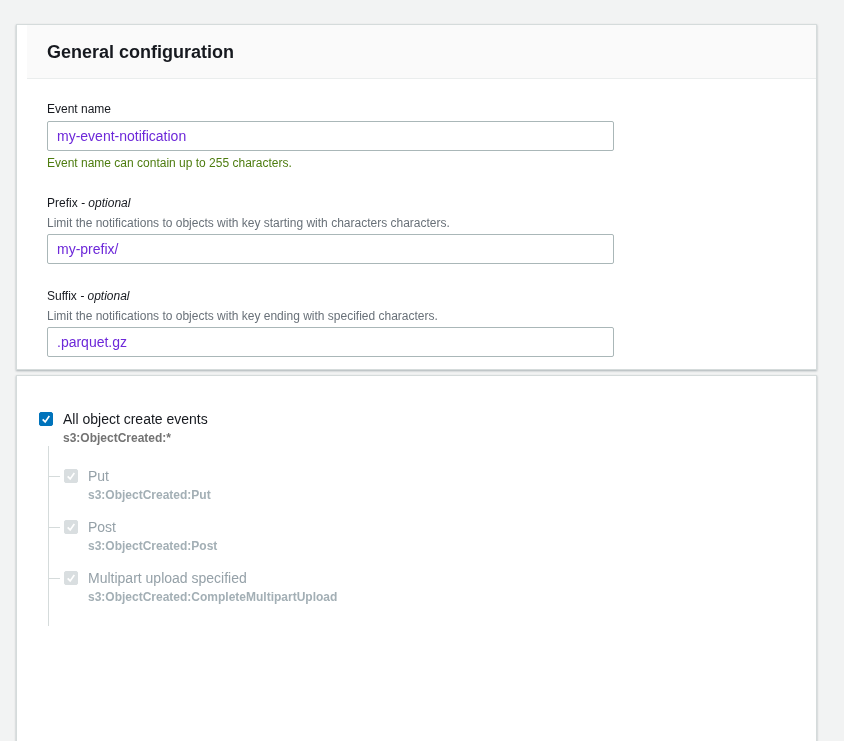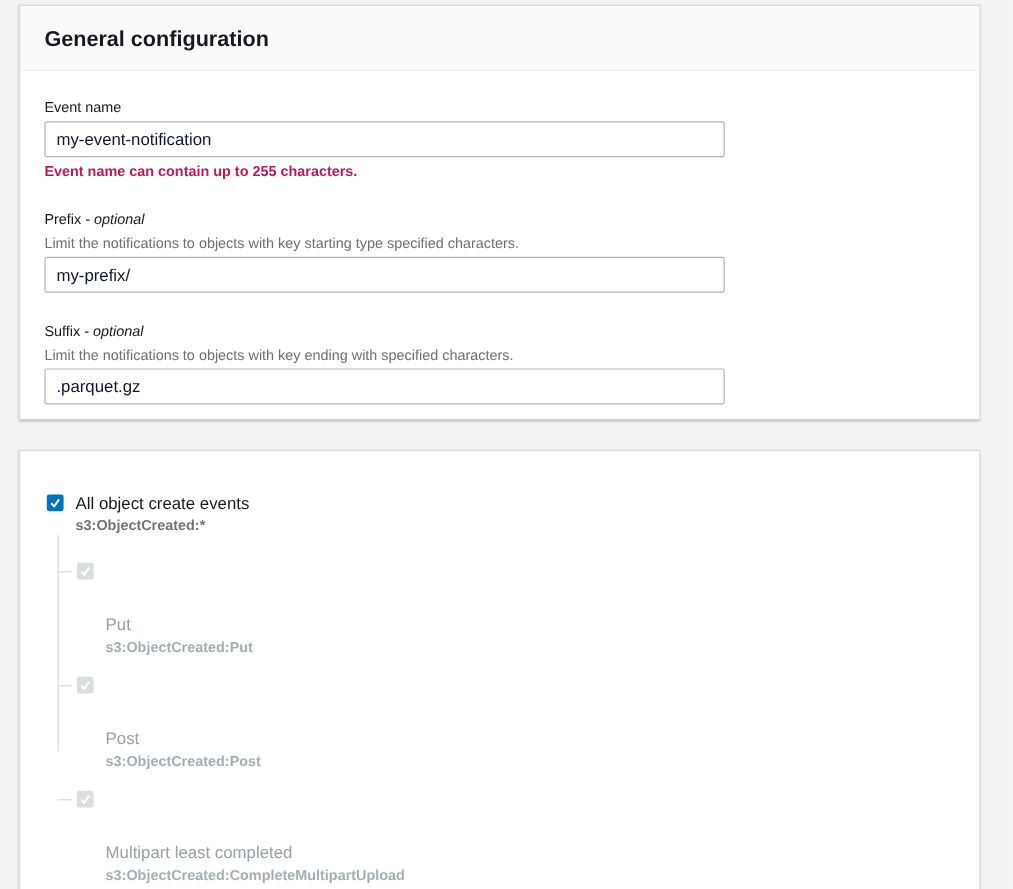--- a/index.html
+++ b/index.html
@@ -11,21 +11,21 @@
   }
   .card {
     position: absolute;
     left: 16px;
     width: 801px;
     background: #ffffff;
     border: 1px solid #d5dbdb;
     border-radius: 0;
     box-shadow: 0 1px 2px rgba(0,28,36,0.3);
   }
-  .card-1 { top: 4px; height: 346px; }
+  .card-1 { top: 24px; height: 346px; padding-left: 10px; }
   .card-2 { top: 375px; height: 440px; }
   .card-header {
     background: #fafafa;
     border-bottom: 1px solid #eaeded;
     padding: 15px 20px 14px 20px;
   }
   .card-1 .card-header { height: 54px; }
   .card-2 .card-header { padding: 22px 20px 17px 20px; }
   .card-title {
     font-size: 18px;
@@ -63,35 +63,34 @@
   .optional { font-style: italic; color: #16191f; }
   .field-desc {
     font-size: 12px;
     line-height: 16px;
     color: #687078;
     margin-bottom: 3px;
   }
   .field-helper {
     font-size: 12px;
     line-height: 16px;
-    color: #be185d;
+    color: #4d7c0f;
     margin-top: 4px;
-    font-weight: bold;
   }
   .text-input {
     display: block;
     width: 567px;
     height: 30px;
     border: 1px solid #aab7b8;
     border-radius: 2px;
     background: #ffffff;
     padding: 0 9px;
     font-family: "Liberation Sans", "DejaVu Sans", sans-serif;
     font-size: 14px;
-    color: #0f172a;
+    color: #6d28d9;
     outline: none;
   }
 
   
   .tree { position: relative; margin-left: 2px; }
   .cb-row { display: flex; gap: 10px; position: relative; }
   .checkbox {
     flex: none;
     width: 14px; height: 14px;
     margin-top: 3px;
@@ -113,41 +112,41 @@
     background: #d5dbdb;
   }
   .child-row { margin-bottom: 14px; }
   .child-row::before {
     content: "";
     position: absolute;
     left: -16px; top: 10px;
     width: 12px; height: 1px;
     background: #d5dbdb;
   }
-  .child-row .cb-label { color: #95a1a8; cursor: default; margin-top: 44px; }
+  .child-row .cb-label { color: #95a1a8; cursor: default; }
   .child-row .cb-code { color: #a3afb5; }
 </style>
 </head>
 <body>
 
 <section class="card card-1">
   <div class="card-header">
     <h2 class="card-title">General configuration</h2>
   </div>
   <div class="card-body">
 
     <div class="field">
       <label class="field-label">Event name</label>
       <input class="text-input" type="text" value="my-event-notification" style="">
       <div class="field-helper">Event name can contain up to 255 characters.</div>
     </div>
 
     <div class="field">
       <label class="field-label"><span>Prefix</span> <span class="optional">- optional</span></label>
-      <div class="field-desc">Limit the notifications to objects with key starting type specified characters.</div>
+      <div class="field-desc">Limit the notifications to objects with key starting with characters characters.</div>
       <input class="text-input" type="text" value="my-prefix/" style="">
     </div>
 
     <div class="field">
       <label class="field-label"><span>Suffix</span> <span class="optional">- optional</span></label>
       <div class="field-desc">Limit the notifications to objects with key ending with specified characters.</div>
       <input class="text-input" type="text" value=".parquet.gz" style="">
     </div>
 
   </div>
@@ -196,21 +195,21 @@
         </div>
 
 
         <div class="cb-row child-row">
           <span class="checkbox disabled">
             <svg width="10" height="10" viewBox="0 0 12 12">
                 <polyline points="2,6.5 5,9.5 10,2.5" fill="none" stroke="#ffffff" stroke-width="2"></polyline>
               </svg>
           </span>
           <div>
-            <div class="cb-label">Multipart least completed</div>
+            <div class="cb-label">Multipart upload specified</div>
             <div class="cb-code">s3:ObjectCreated:CompleteMultipartUpload</div>
           </div>
         </div>
 
       </div>
     </div>
   </div>
 </section>
 
 </body></html>

